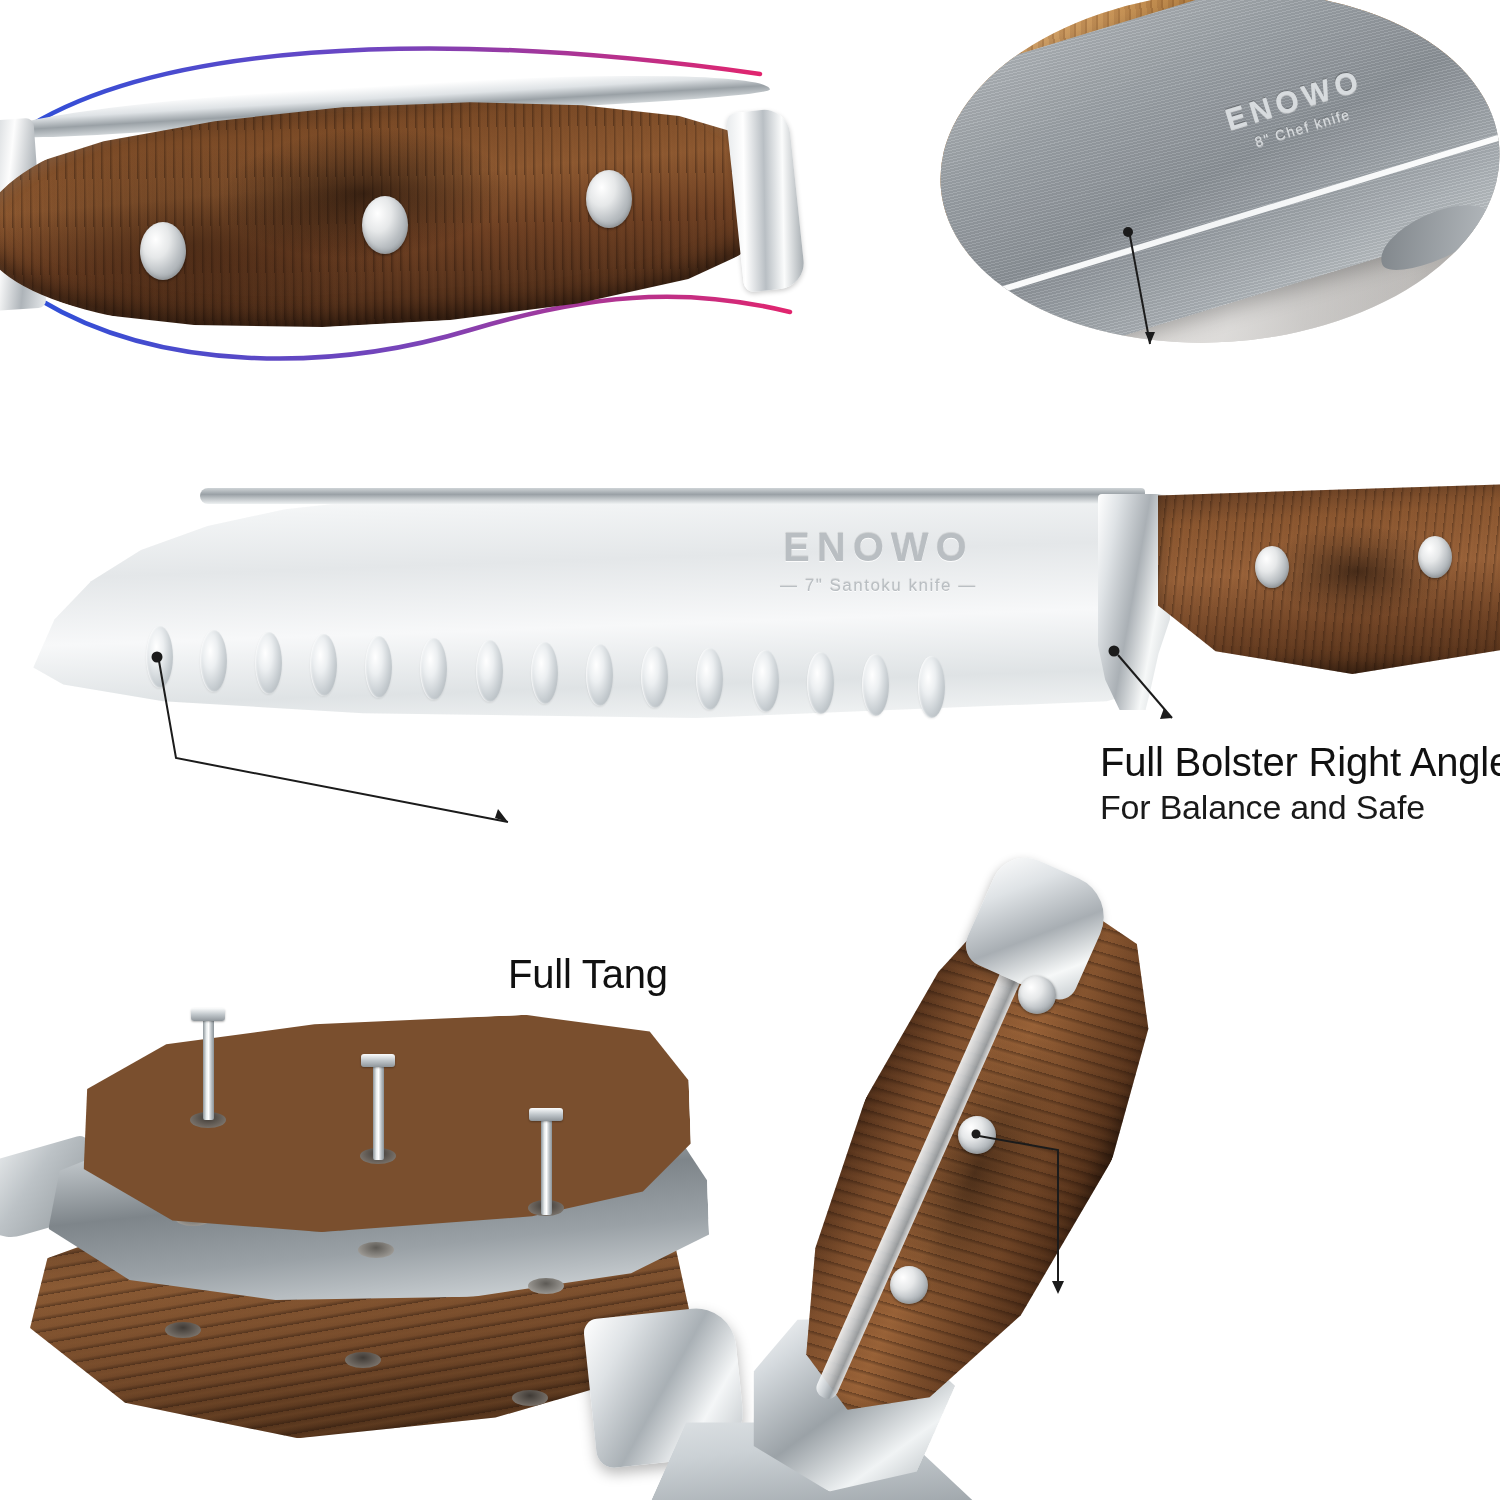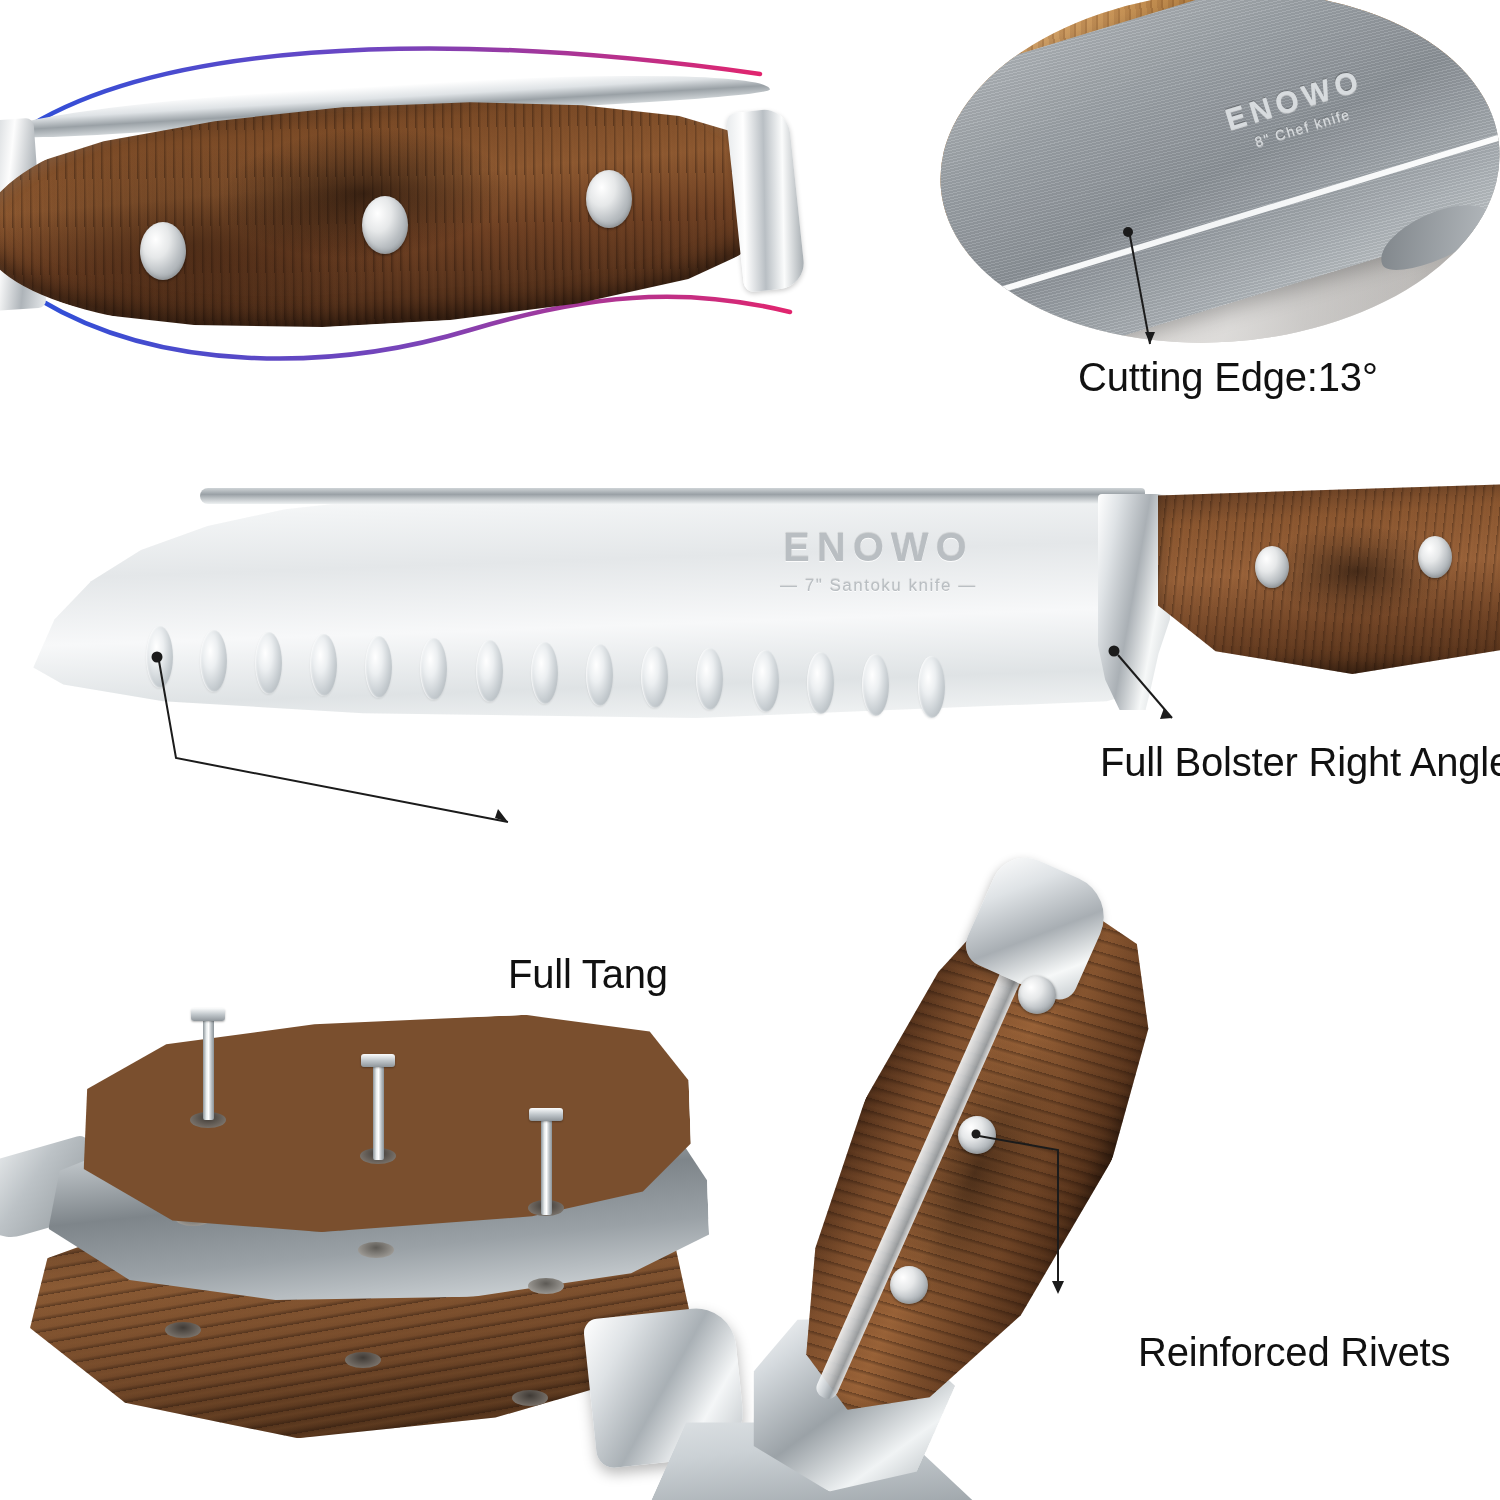--- a/index.html
+++ b/index.html
@@ -314,21 +314,20 @@
         <div class="model">8" Chef knife</div>
       </div>
     </div>
     <svg class="overlay" width="560" height="400">
       <circle cx="188" cy="240" r="5" fill="#1b1b1b"></circle>
       <path d="M 190 244 L 210 352" fill="none" stroke="#1b1b1b" stroke-width="2"></path>
       <path d="M 210 352 l -5 -12 l 10 0 z" fill="#1b1b1b"></path>
     </svg>
   </div>
 
-  <div class="caption cap-main" style="left:1078px;top:355px;">Cutting Edge:13°</div>
 
   <div class="abs" id="mid">
     <div class="santoku-blade"></div>
     <div class="blade-spine"></div>
 
     <div class="dimple" style="left:146px;top:156px;"></div>
     <div class="dimple" style="left:200px;top:160px;"></div>
     <div class="dimple" style="left:255px;top:162px;"></div>
     <div class="dimple" style="left:310px;top:164px;"></div>
     <div class="dimple" style="left:365px;top:166px;"></div>
@@ -359,20 +358,21 @@
     </svg>
   </div>
 
   <div class="santoku-logo">
     <div class="brand">ENOWO</div>
     <div class="model">— 7" Santoku knife —</div>
   </div>
 
 
   <div class="caption cap-main" style="left:1100px;top:740px;">Full Bolster Right Angle</div>
+  <div class="caption cap-sub" style="left:1100px;top:788px;">For Balance and Safe</div>
 
   <div class="abs" id="bl">
     <div class="ex-tang-tail"></div>
 
     <div class="ex-wood-bot"></div>
     <div class="pin-hole" style="left:165px;top:362px;"></div>
     <div class="pin-hole" style="left:345px;top:392px;"></div>
     <div class="pin-hole" style="left:512px;top:430px;"></div>
 
     <div class="ex-steel"></div>
@@ -407,15 +407,14 @@
     <div class="rivet brr2"></div>
     <div class="rivet brr3"></div>
 
     <svg class="overlay" width="710" height="620">
       <circle cx="186" cy="254" r="4.5" fill="#1b1b1b"></circle>
       <path d="M 189 256 L 268 270 L 268 412" fill="none" stroke="#1b1b1b" stroke-width="2"></path>
       <path d="M 268 414 l -6 -13 l 12 0 z" fill="#1b1b1b"></path>
     </svg>
   </div>
 
-  <div class="caption cap-main" style="left:1138px;top:1330px;">Reinforced Rivets</div>
 
 </div>
 
 </body></html>

